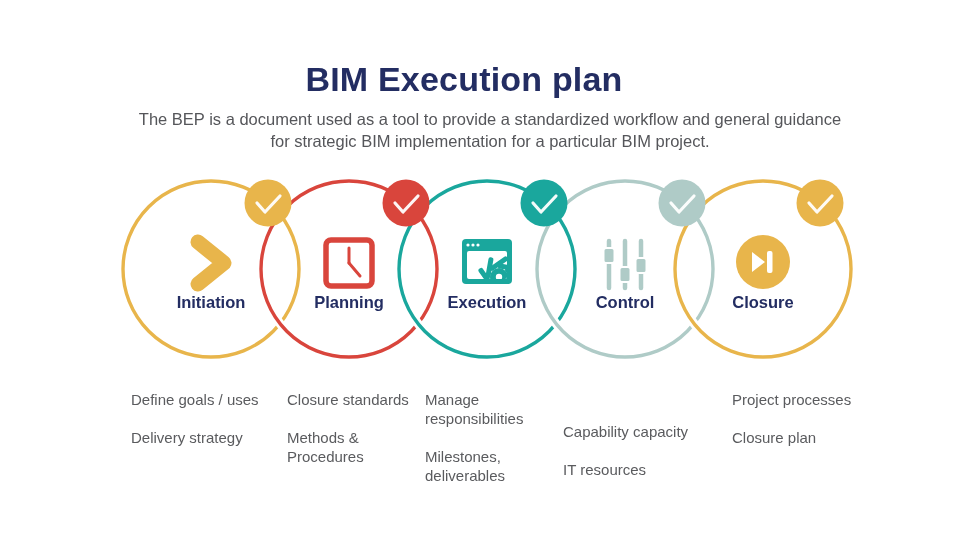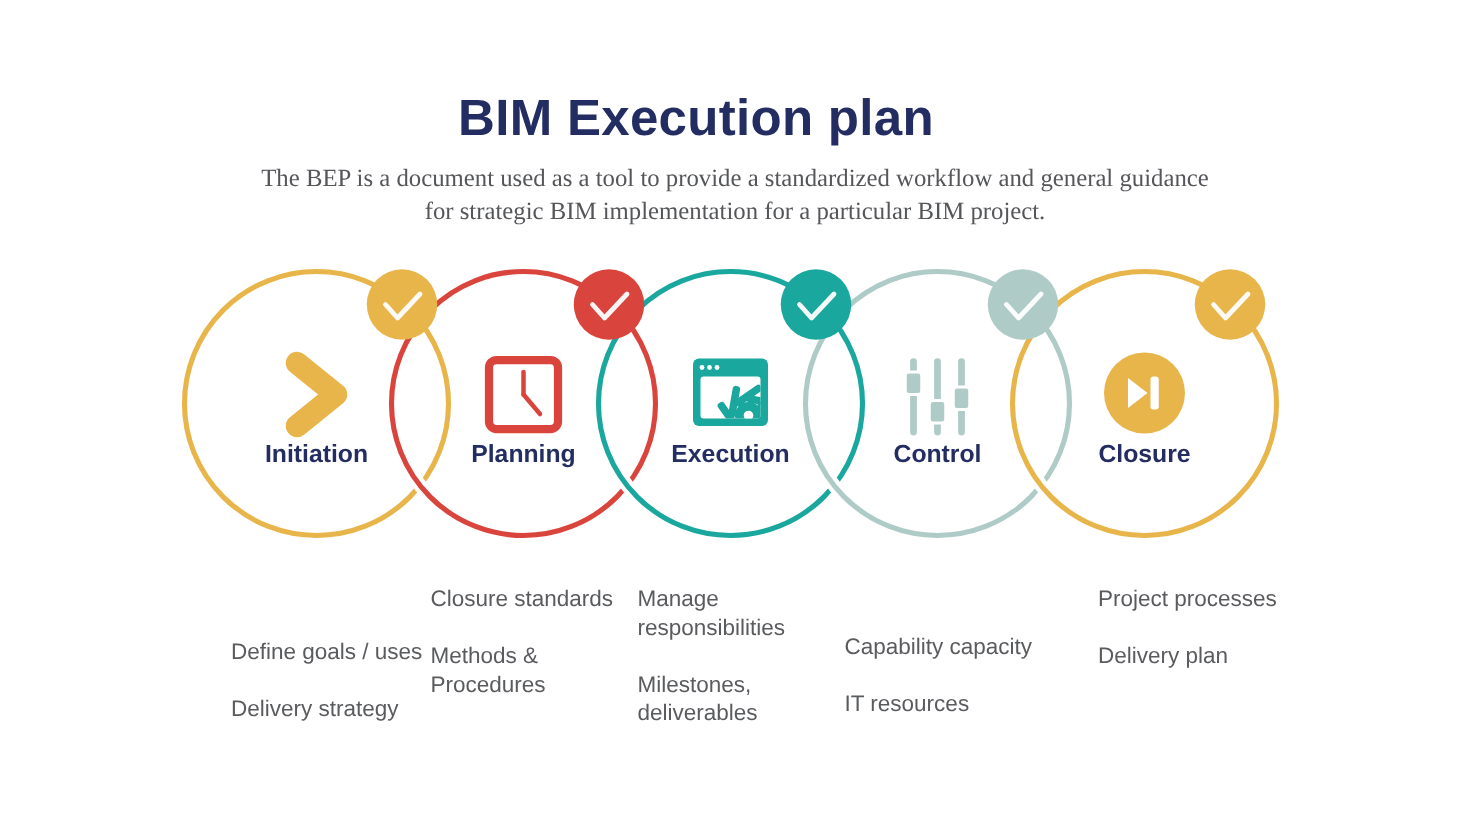--- a/index.html
+++ b/index.html
@@ -7,21 +7,21 @@
     width:980px;height:560px;position:relative;background:#ffffff;overflow:hidden;
     font-family:"Liberation Sans", sans-serif;
   }
   .canvas{position:absolute;inset:0;width:980px;height:560px;}
   .title{
     position:absolute;left:0;top:60px;width:928px;text-align:center;
     font-size:34px;font-weight:700;color:#232d62;letter-spacing:0.2px;
   }
   .subtitle{
     position:absolute;left:0;top:108px;width:980px;text-align:center;
-    font-size:16.5px;line-height:22px;color:#55565a;font-family:Liberation Serif, serif;
+    font-size:16.5px;line-height:22px;color:#55565a;
   }
   #diagram-svg{position:absolute;left:0;top:0;}
   .stage-label{
     font-family:"Liberation Sans", sans-serif;
     font-weight:700;
   }
   .col{
     position:absolute;width:134px;
     font-size:15px;line-height:19px;color:#5a5b5e;
   }
@@ -114,34 +114,34 @@
       </g>
       <g>
         <circle cx="763" cy="262" r="27" fill="#e8b54b"></circle>
         <path d="M 752 252 L 765 262 L 752 272 Z" fill="#ffffff"></path>
         <rect x="767" y="251" width="5.5" height="22" rx="2" fill="#ffffff"></rect>
       </g>
       <text x="763" y="308" text-anchor="middle" fill="#232d62" font-size="16.5" class="stage-label">Closure</text>
     </svg>
 
   <div id="columns">
-      <div class="col" style="left: 154px; top: 390px; margin-top: 35px;">
+      <div class="col" style="left: 131px; top: 390px;">
         <div class="item">Define goals / uses</div>
         <div class="item">Delivery strategy</div>
       </div>
       <div class="col" style="left: 287px; top: 390px;">
         <div class="item">Closure standards</div>
         <div class="item">Methods &amp; Procedures</div>
       </div>
       <div class="col" style="left: 425px; top: 390px;">
         <div class="item">Manage responsibilities</div>
         <div class="item">Milestones, deliverables</div>
       </div>
       <div class="col" style="left: 563px; top: 390px; margin-top: 32px;">
         <div class="item">Capability capacity</div>
         <div class="item">IT resources</div>
       </div>
       <div class="col" style="left: 701px; top: 390px; margin-left: 31px;">
         <div class="item">Project processes</div>
-        <div class="item">Delivery plan</div>
+        <div class="item">Closure plan</div>
       </div>
     </div>
 </div>
 
 </body></html>

